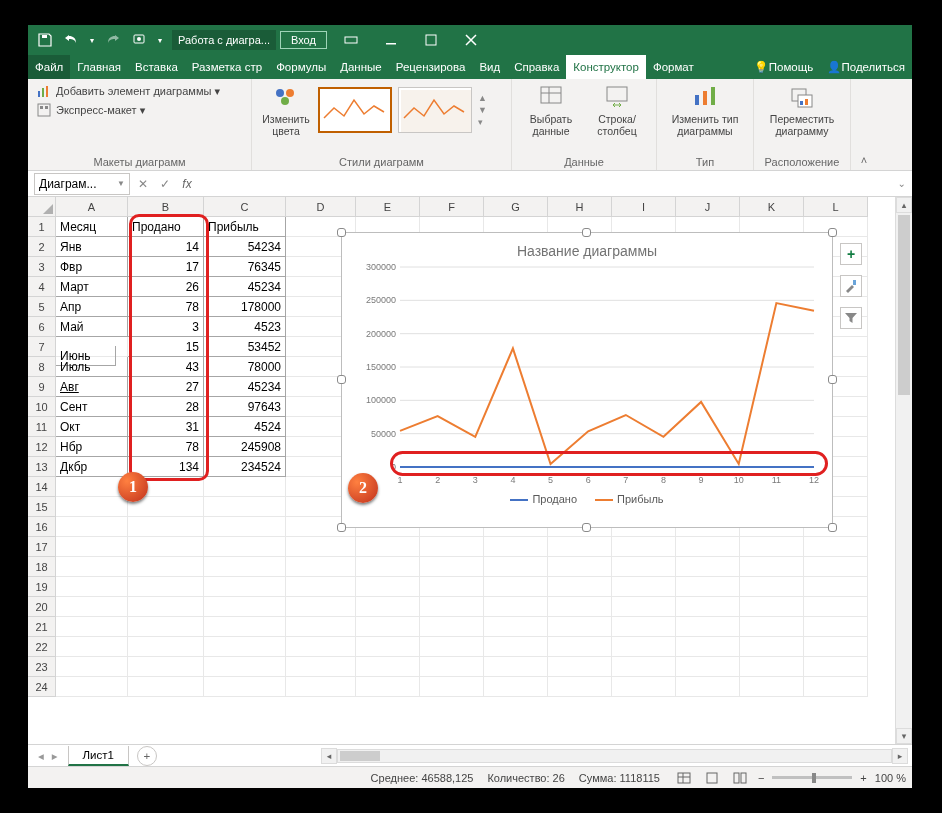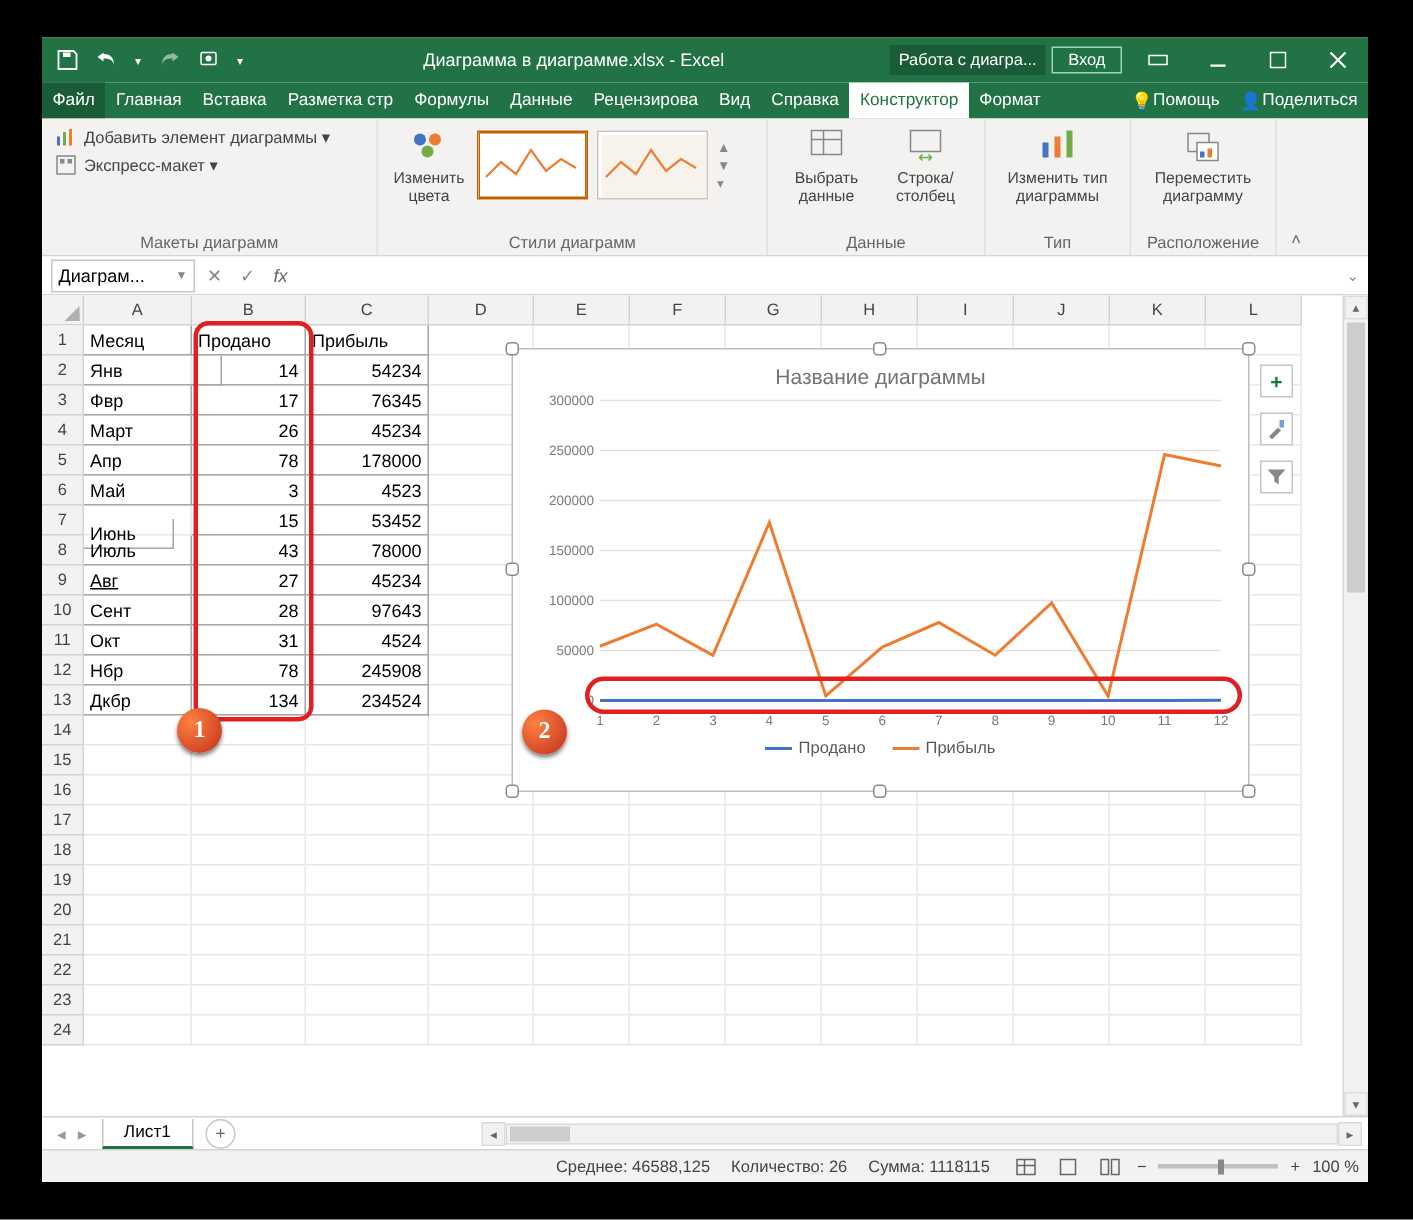--- a/index.html
+++ b/index.html
@@ -113,21 +113,20 @@
           </svg>
         </span>
       <span>
           <svg class="ico" viewBox="0 0 16 16">
             <rect x="3" y="3" width="10" height="8" rx="1" fill="none" stroke="#fff"></rect>
             <circle cx="8" cy="7" r="2" fill="#fff"></circle>
           </svg>
         </span>
       <span style="width:12px;font-size:8px;">▾</span>
     </div>
-    <div class="title-center">Диаграмма в диаграмме.xlsx   -   Excel</div>
     <div class="tool-tab">Работа с диагра...</div>
     <div class="login">Вход</div>
     <div class="win-btns">
       <span>
           <svg class="ico" viewBox="0 0 16 16">
             <rect x="2" y="5" width="12" height="6" fill="none" stroke="#fff"></rect>
           </svg>
         </span>
       <span>
           <svg class="ico" viewBox="0 0 16 16">
@@ -609,21 +608,21 @@
         <div class="cell" style="left: 364px; top: 460px; width: 64px;"></div>
         <div class="cell" style="left: 428px; top: 460px; width: 64px;"></div>
         <div class="cell" style="left: 492px; top: 460px; width: 64px;"></div>
         <div class="cell" style="left: 556px; top: 460px; width: 64px;"></div>
         <div class="cell" style="left: 620px; top: 460px; width: 64px;"></div>
         <div class="cell" style="left: 684px; top: 460px; width: 64px;"></div>
         <div class="cell" style="left: 748px; top: 460px; width: 64px;"></div>
         <div class="cell data" style="left: 0px; top: 0px; width: 72px;">Месяц</div>
         <div class="cell data" style="left: 72px; top: 0px; width: 76px;">Продано</div>
         <div class="cell data" style="left: 148px; top: 0px; width: 82px;">Прибыль</div>
-        <div class="cell data" style="left: 0px; top: 20px; width: 92px;">Янв</div>
+        <div class="cell data" style="left: 0px; top: 20px; width: 72px;">Янв</div>
         <div class="cell r data" style="left: 72px; top: 20px; width: 76px;">14</div>
         <div class="cell r data" style="left: 148px; top: 20px; width: 82px;">54234</div>
         <div class="cell data" style="left: 0px; top: 40px; width: 72px;">Фвр</div>
         <div class="cell r data" style="left: 72px; top: 40px; width: 76px;">17</div>
         <div class="cell r data" style="left: 148px; top: 40px; width: 82px;">76345</div>
         <div class="cell data" style="left: 0px; top: 60px; width: 72px;">Март</div>
         <div class="cell r data" style="left: 72px; top: 60px; width: 76px;">26</div>
         <div class="cell r data" style="left: 148px; top: 60px; width: 82px;">45234</div>
         <div class="cell data" style="left: 0px; top: 80px; width: 72px;">Апр</div>
         <div class="cell r data" style="left: 72px; top: 80px; width: 76px;">78</div>

